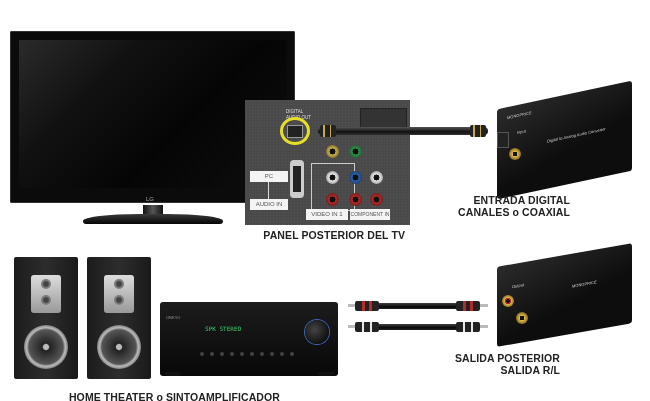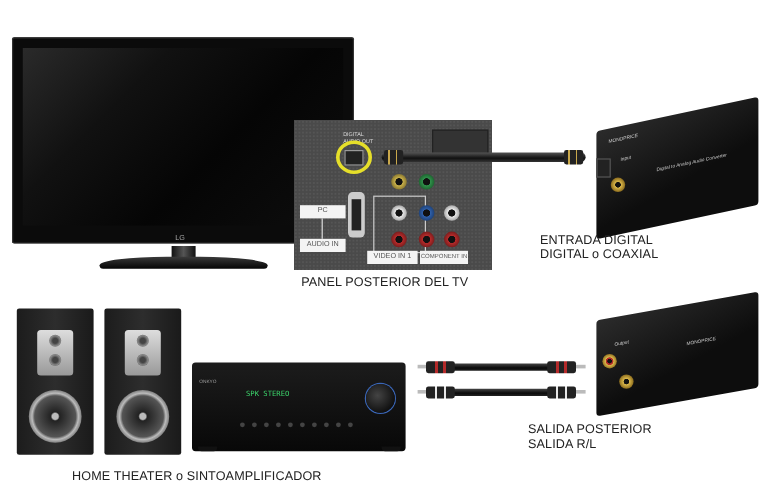--- a/index.html
+++ b/index.html
@@ -1,18 +1,18 @@
 <!DOCTYPE html>
 <html><head>
 <meta charset="utf-8">
 <style>
   html, body { margin: 0; padding: 0; background: #ffffff; }
   body { width: 650px; height: 401px; position: relative; overflow: hidden; font-family: "Liberation Sans", sans-serif; }
   .abs { position: absolute; }
-  .caption { position: absolute; font-weight: normal; color: #222; font-size: 10.5px; text-align: left; line-height: 12px; letter-spacing: 0.1px; }
+  .caption { position: absolute; font-weight: bold; color: #222; font-size: 10.5px; text-align: right; line-height: 12px; letter-spacing: 0.1px; }
 
   
   .tv-frame { left: 10px; top: 31px; width: 285px; height: 172px; background: #0b0b0b; border-radius: 2px; box-shadow: inset 0 0 0 1px #333; }
   .tv-screen { left: 19px; top: 40px; width: 267px; height: 148px; background: linear-gradient(135deg, #2a2a2a 0%, #111 30%, #050505 60%, #0e0e0e 100%); }
   .tv-logo { left: 146px; top: 196px; color: #aaa; font-size: 6px; }
   .tv-neck { left: 143px; top: 205px; width: 20px; height: 12px; background: linear-gradient(90deg,#111,#555,#111); }
   .tv-base { left: 83px; top: 214px; width: 140px; height: 10px; background: linear-gradient(180deg,#3a3a3a,#050505); border-radius: 40% 40% 3px 3px / 70% 70% 3px 3px; }
 
   
   .panel { left: 245px; top: 100px; width: 165px; height: 125px; background: #4a4a4a; background-image: radial-gradient(#555 1px, transparent 1px); background-size: 3px 3px; }
@@ -79,37 +79,37 @@
 
 <div class="rca" style="left:326px;top:145px;background:radial-gradient(circle,#111 30%,#c8b04a 35%,#7a6a2a 80%);"></div>
 <div class="rca" style="left:349px;top:145px;background:radial-gradient(circle,#111 30%,#2f8f4a 35%,#1a5a2a 80%);"></div>
 <div class="rca" style="left:326px;top:171px;background:radial-gradient(circle,#111 30%,#e8e8e8 35%,#999 80%);"></div>
 <div class="rca" style="left:349px;top:171px;background:radial-gradient(circle,#111 30%,#2f5fa8 35%,#1a3a6a 80%);"></div>
 <div class="rca" style="left:370px;top:171px;background:radial-gradient(circle,#111 30%,#e8e8e8 35%,#999 80%);"></div>
 <div class="rca" style="left:326px;top:193px;background:radial-gradient(circle,#111 30%,#b52a2a 35%,#6a1a1a 80%);"></div>
 <div class="rca" style="left:349px;top:193px;background:radial-gradient(circle,#111 30%,#b52a2a 35%,#6a1a1a 80%);"></div>
 <div class="rca" style="left:370px;top:193px;background:radial-gradient(circle,#111 30%,#b52a2a 35%,#6a1a1a 80%);"></div>
 
-<div class="caption" style="left:251px;top:229px;width:170px;">PANEL POSTERIOR DEL TV</div>
+<div class="caption" style="left:235px;top:229px;width:170px;">PANEL POSTERIOR DEL TV</div>
 
 <div class="abs cable"></div>
 <div class="plug" style="left:320px;top:125px;"></div>
 <div class="plug" style="left:470px;top:125px;"></div>
 
 <div class="conv" style="left:497px;top:95px;width:135px;height:90px;transform:skewY(-12deg);">
   <div class="conv-text" style="left:10px;top:8px;">MONOPRICE</div>
   <div class="conv-text" style="left:50px;top:40px;">Digital to Analog Audio Converter</div>
   <div class="conv-text" style="left:20px;top:25px;">Input</div>
 </div>
 <div class="gold" style="left:509px;top:148px;"></div>
 <div class="abs" style="left:497px;top:132px;width:10px;height:14px;background:#222;border:1px solid #555;"></div>
 
 <div class="caption" style="left:450px;top:194px;width:120px;">
   <div>ENTRADA DIGITAL</div>
-  <div>DIGITAL o COAXIAL</div>
+  <div>CANALES o COAXIAL</div>
 </div>
 
 <div class="speaker" style="left:14px;top:257px;">
   <div class="spk-plate" style="left:17px;top:18px;"></div>
   <div class="spk-tweeter" style="left:27px;top:22px;"></div>
   <div class="spk-tweeter" style="left:27px;top:38px;"></div>
   <div class="spk-woofer" style="left:10px;top:68px;"></div>
 </div>
 <div class="speaker" style="left:87px;top:257px;">
   <div class="spk-plate" style="left:17px;top:18px;"></div>

